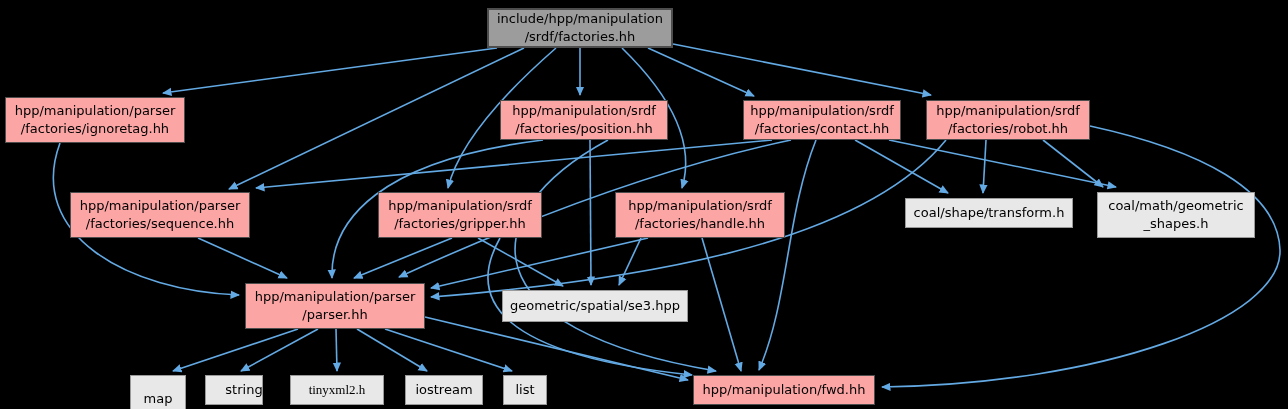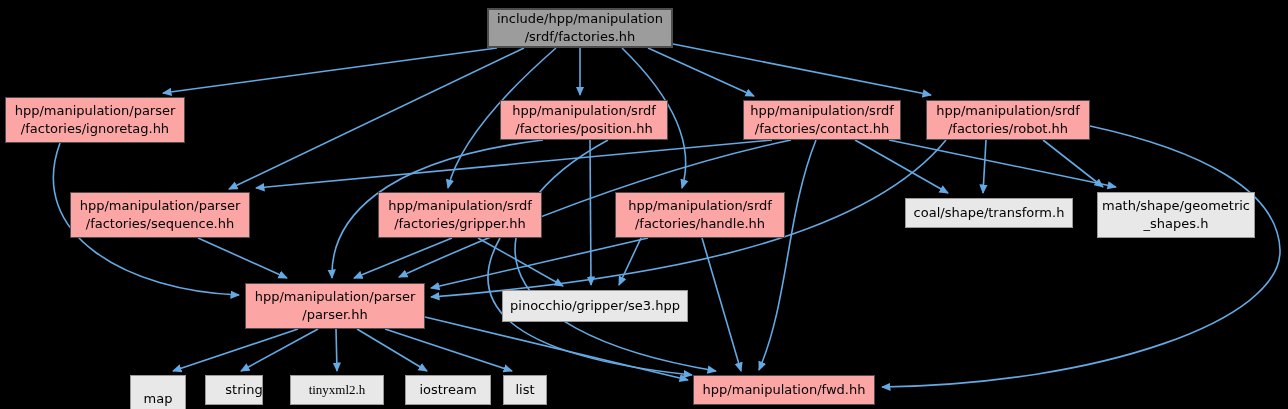--- a/index.html
+++ b/index.html
@@ -70,25 +70,25 @@
 /factories/contact.hh</div>
       <div class="node internal" style="left: 926px; top: 100px; width: 164px; height: 40px;">hpp/manipulation/srdf
 /factories/robot.hh</div>
       <div class="node internal" style="left: 70px; top: 192px; width: 180px; height: 46px;">hpp/manipulation/parser
 /factories/sequence.hh</div>
       <div class="node internal" style="left: 378px; top: 192px; width: 164px; height: 46px;">hpp/manipulation/srdf
 /factories/gripper.hh</div>
       <div class="node internal" style="left: 615px; top: 192px; width: 170px; height: 46px;">hpp/manipulation/srdf
 /factories/handle.hh</div>
       <div class="node external" style="left: 905px; top: 198px; width: 168px; height: 30px;">coal/shape/transform.h</div>
-      <div class="node external" style="left: 1097px; top: 192px; width: 158px; height: 46px;">math/shape/geometric
+      <div class="node external" style="left: 1097px; top: 192px; width: 158px; height: 46px;">coal/math/geometric
 _shapes.h</div>
       <div class="node internal" style="left: 245px; top: 283px; width: 180px; height: 46px;">hpp/manipulation/parser
 /parser.hh</div>
-      <div class="node external" style="left: 502px; top: 290px; width: 186px; height: 32px;">pinocchio/gripper/se3.hpp</div>
+      <div class="node external" style="left: 502px; top: 290px; width: 186px; height: 32px;">geometric/spatial/se3.hpp</div>
       <div class="node external" style="left: 130px; top: 375px; width: 56px; height: 48px;">map</div>
       <div class="node external" style="left: 205px; top: 375px; width: 58px; height: 30px; padding-left: 20px;">string</div>
       <div class="node external" style="left: 290px; top: 375px; width: 94px; height: 30px; font-family: Liberation Serif, serif;">tinyxml2.h</div>
-      <div class="node external" style="left: 405px; top: 375px; width: 86px; height: 30px;">iostream</div>
+      <div class="node external" style="left: 405px; top: 375px; width: 78px; height: 30px;">iostream</div>
       <div class="node external" style="left: 503px; top: 375px; width: 44px; height: 30px;">list</div>
       <div class="node internal" style="left: 693px; top: 375px; width: 182px; height: 30px;">hpp/manipulation/fwd.hh</div>
     </div>
 </div>
 
 </body></html>

